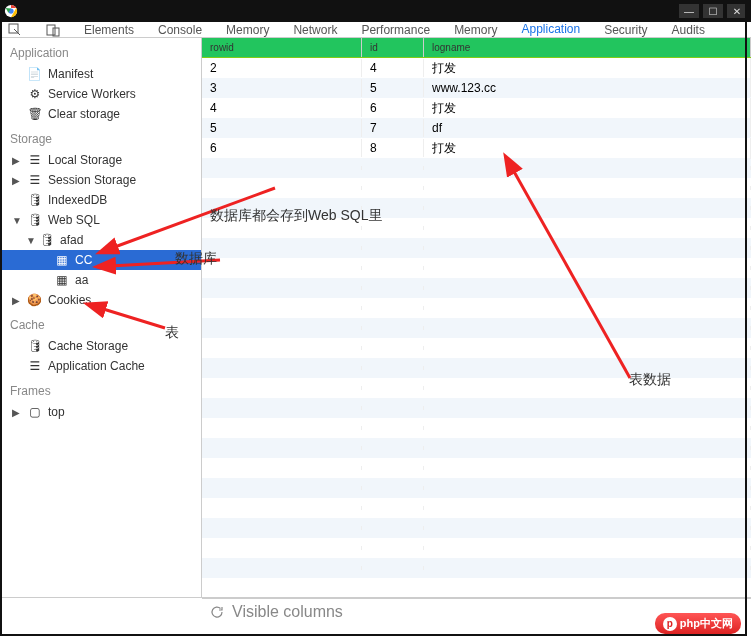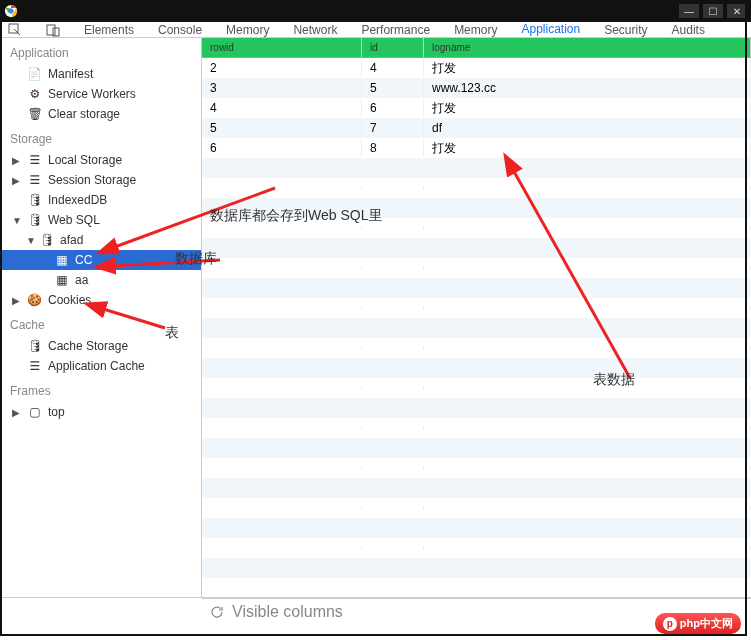--- a/index.html
+++ b/index.html
@@ -322,21 +322,21 @@
         </marker>
       </defs>
     <line x1="275" y1="150" x2="112" y2="210" stroke="#e22" stroke-width="3" marker-end="url(#ah)"></line>
     <line x1="220" y1="222" x2="110" y2="228" stroke="#e22" stroke-width="3" marker-end="url(#ah)"></line>
     <line x1="165" y1="290" x2="100" y2="270" stroke="#e22" stroke-width="3" marker-end="url(#ah)"></line>
     <line x1="630" y1="340" x2="512" y2="130" stroke="#e22" stroke-width="3" marker-end="url(#ah)"></line>
   </svg>
   <div class="annotation" style="left:210px;top:128px;margin-top:41px;">数据库都会存到Web SQL里</div>
   <div class="annotation" style="left:175px;top:212px;">数据库</div>
   <div class="annotation" style="left:165px;top:286px;">表</div>
-  <div class="annotation" style="left:593px;top:333px;text-align:center;">表数据</div>
+  <div class="annotation" style="left:629px;top:333px;text-align:center;">表数据</div>
 </div>
 
 <div class="bottombar">
   <span class="circle-icon"><svg width="14" height="14" viewBox="0 0 14 14">
         <path d="M12 7a5 5 0 11-1.5-3.5M12 2v3h-3" fill="none" stroke="#888" stroke-width="1.2"></path>
       </svg></span>
   <span>Visible columns</span>
 </div>
 
 <div class="watermark">

